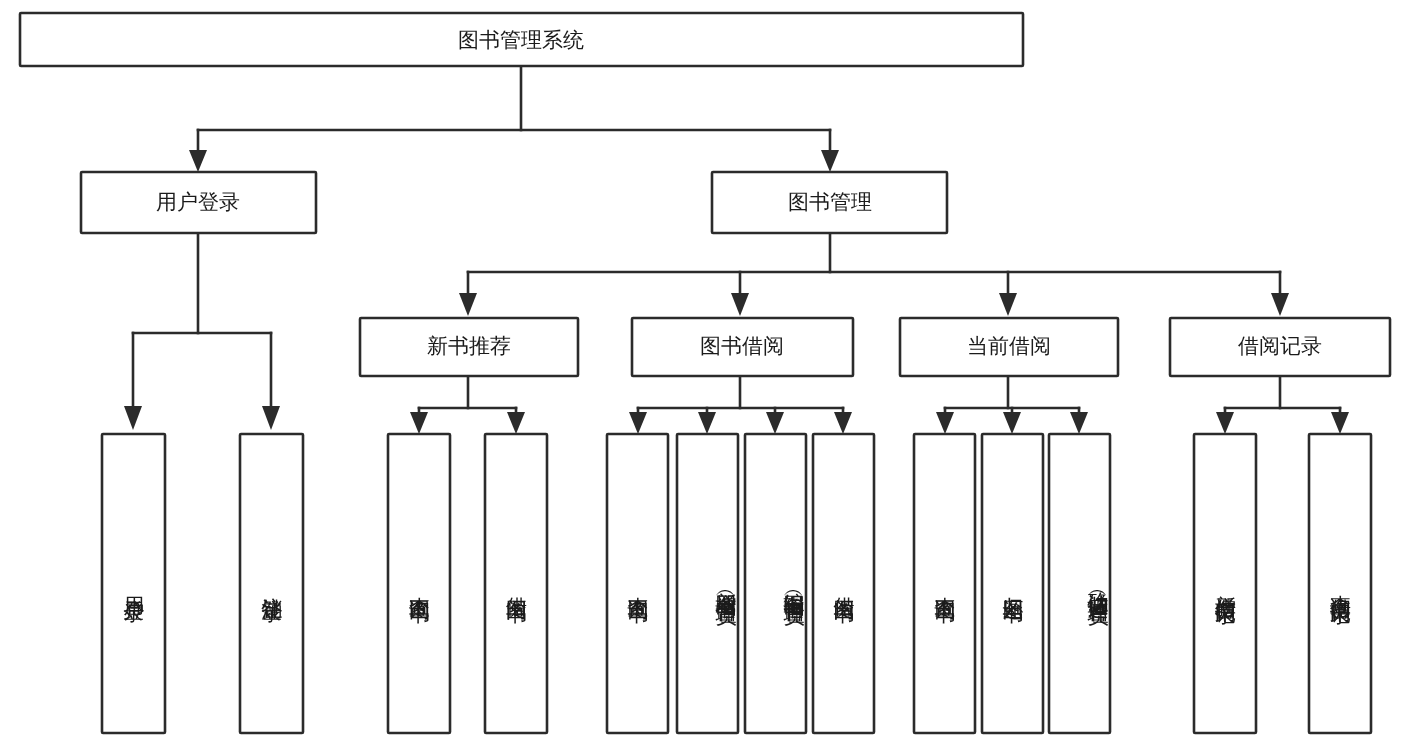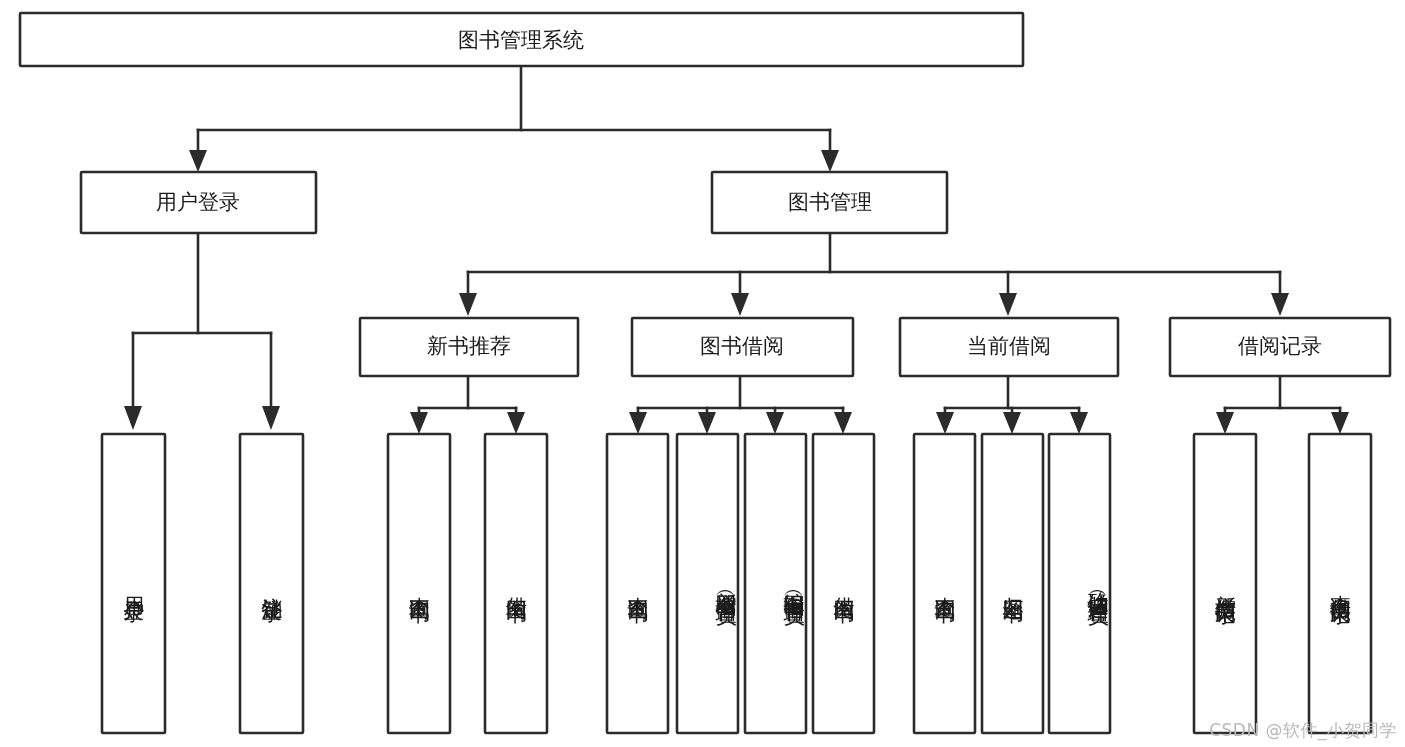--- a/index.html
+++ b/index.html
@@ -234,14 +234,13 @@
   <div class="node-label-v" style="left:607px; top:434px; width:61px; height:299px;">查询图书</div>
   <div class="node-label-v" style="left:677px; top:434px; width:61px; height:299px; align-items:flex-start;">新增图书（管理员）</div>
   <div class="node-label-v" style="left:745px; top:434px; width:61px; height:299px; align-items:flex-start;">编辑图书（管理员）</div>
   <div class="node-label-v" style="left:813px; top:434px; width:61px; height:299px;">借阅图书</div>
   <div class="node-label-v" style="left:914px; top:434px; width:61px; height:299px;">查询图书</div>
   <div class="node-label-v" style="left:982px; top:434px; width:61px; height:299px;">归还图书</div>
   <div class="node-label-v" style="left:1049px; top:434px; width:61px; height:299px; align-items:flex-start;">确认归还（管理员）</div>
   <div class="node-label-v" style="left:1194px; top:434px; width:62px; height:299px;">新增借阅记录</div>
   <div class="node-label-v" style="left:1309px; top:434px; width:62px; height:299px;">查询借阅记录</div>
 
-  <div class="watermark">CSDN @软件_小贺同学</div>
 </div>
 
 </body></html>

